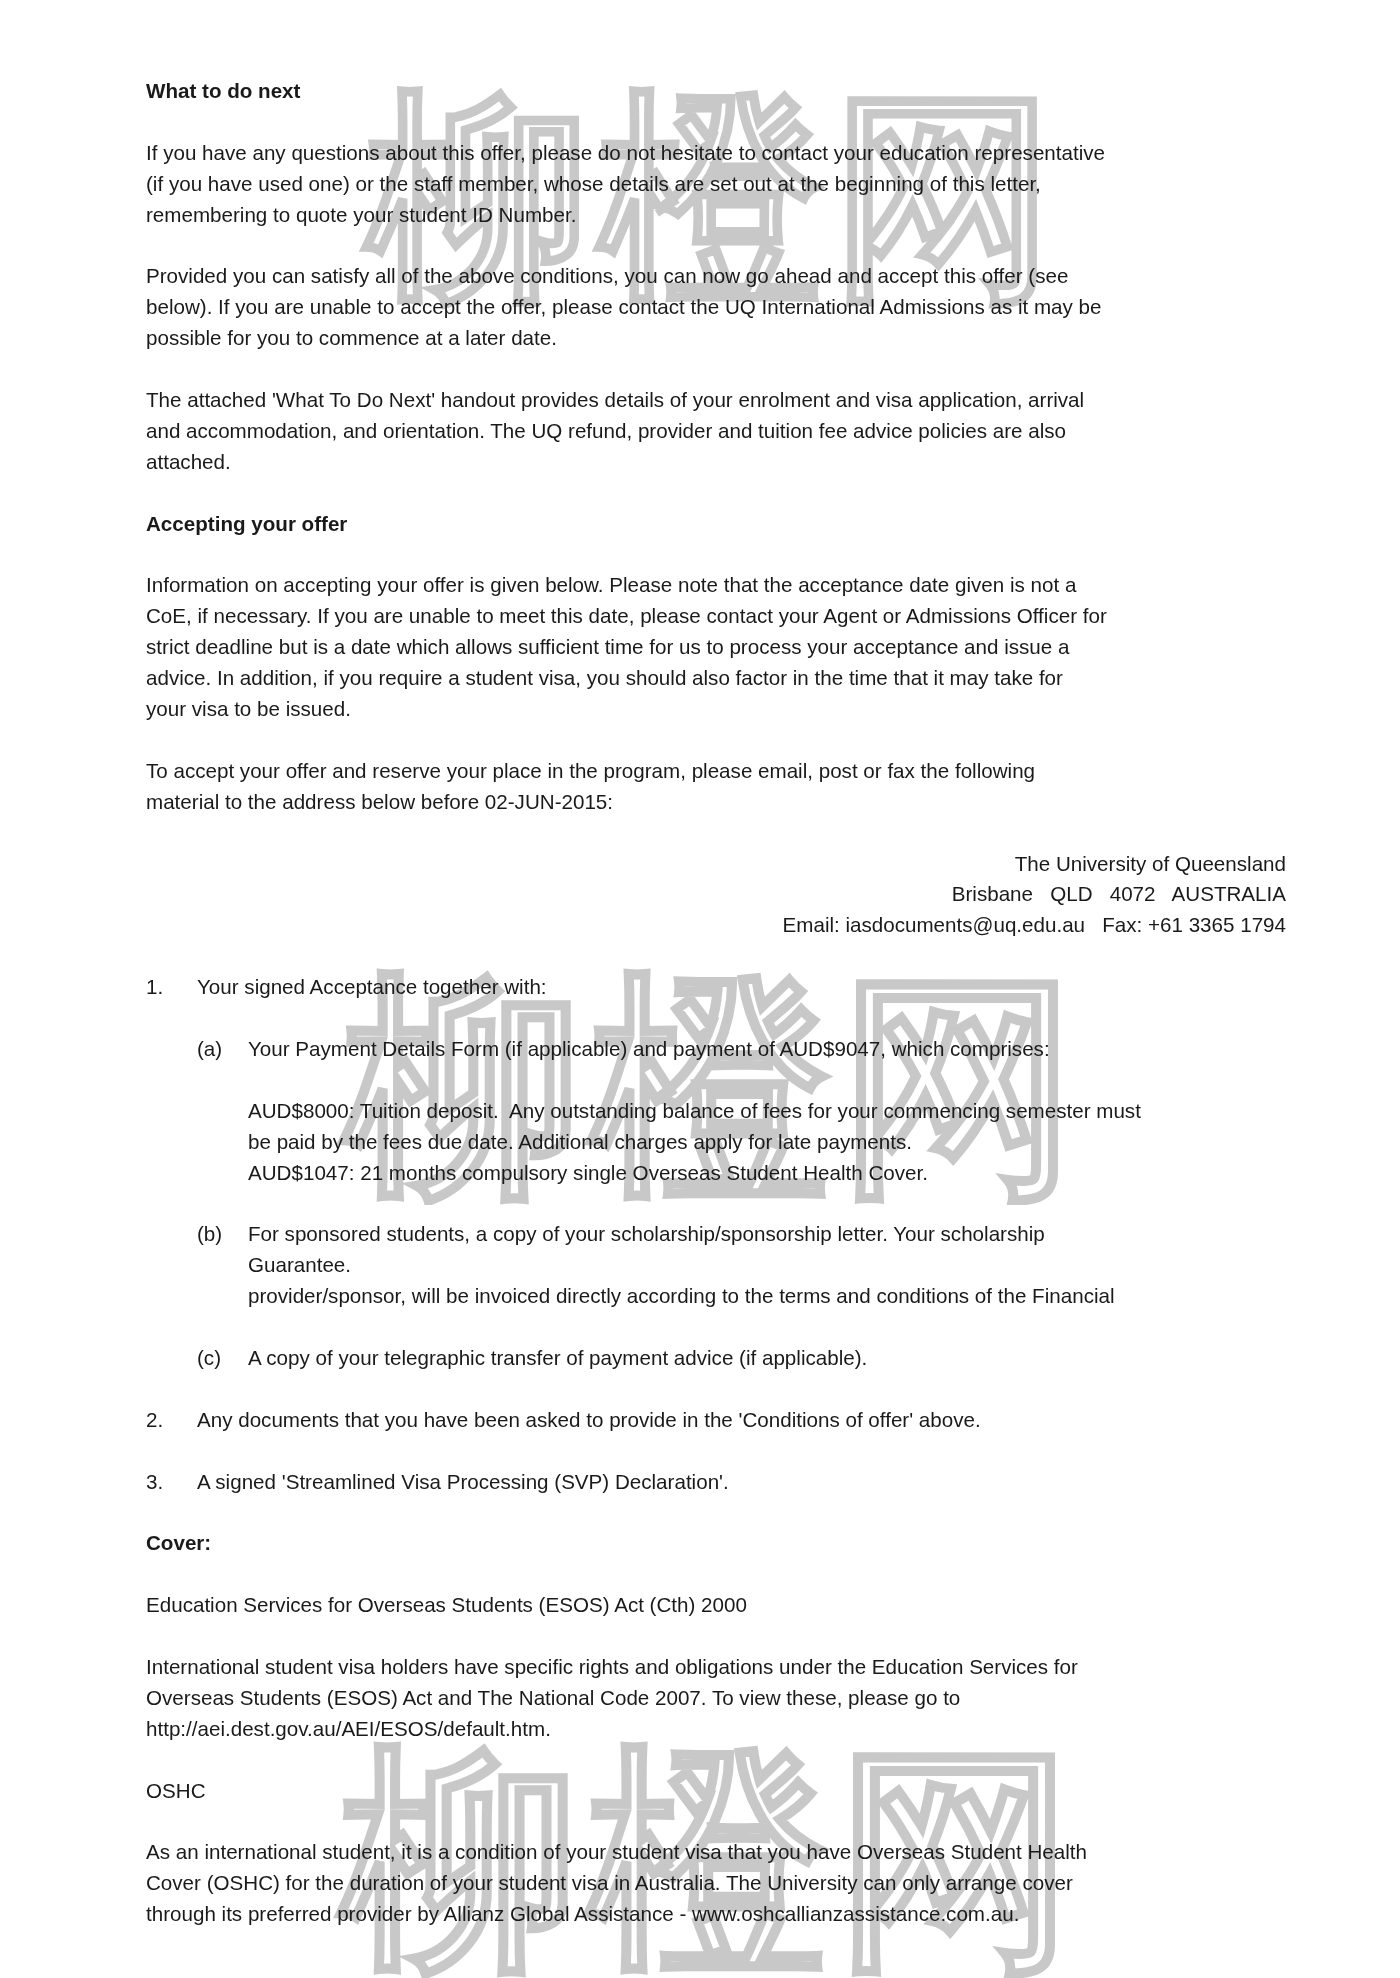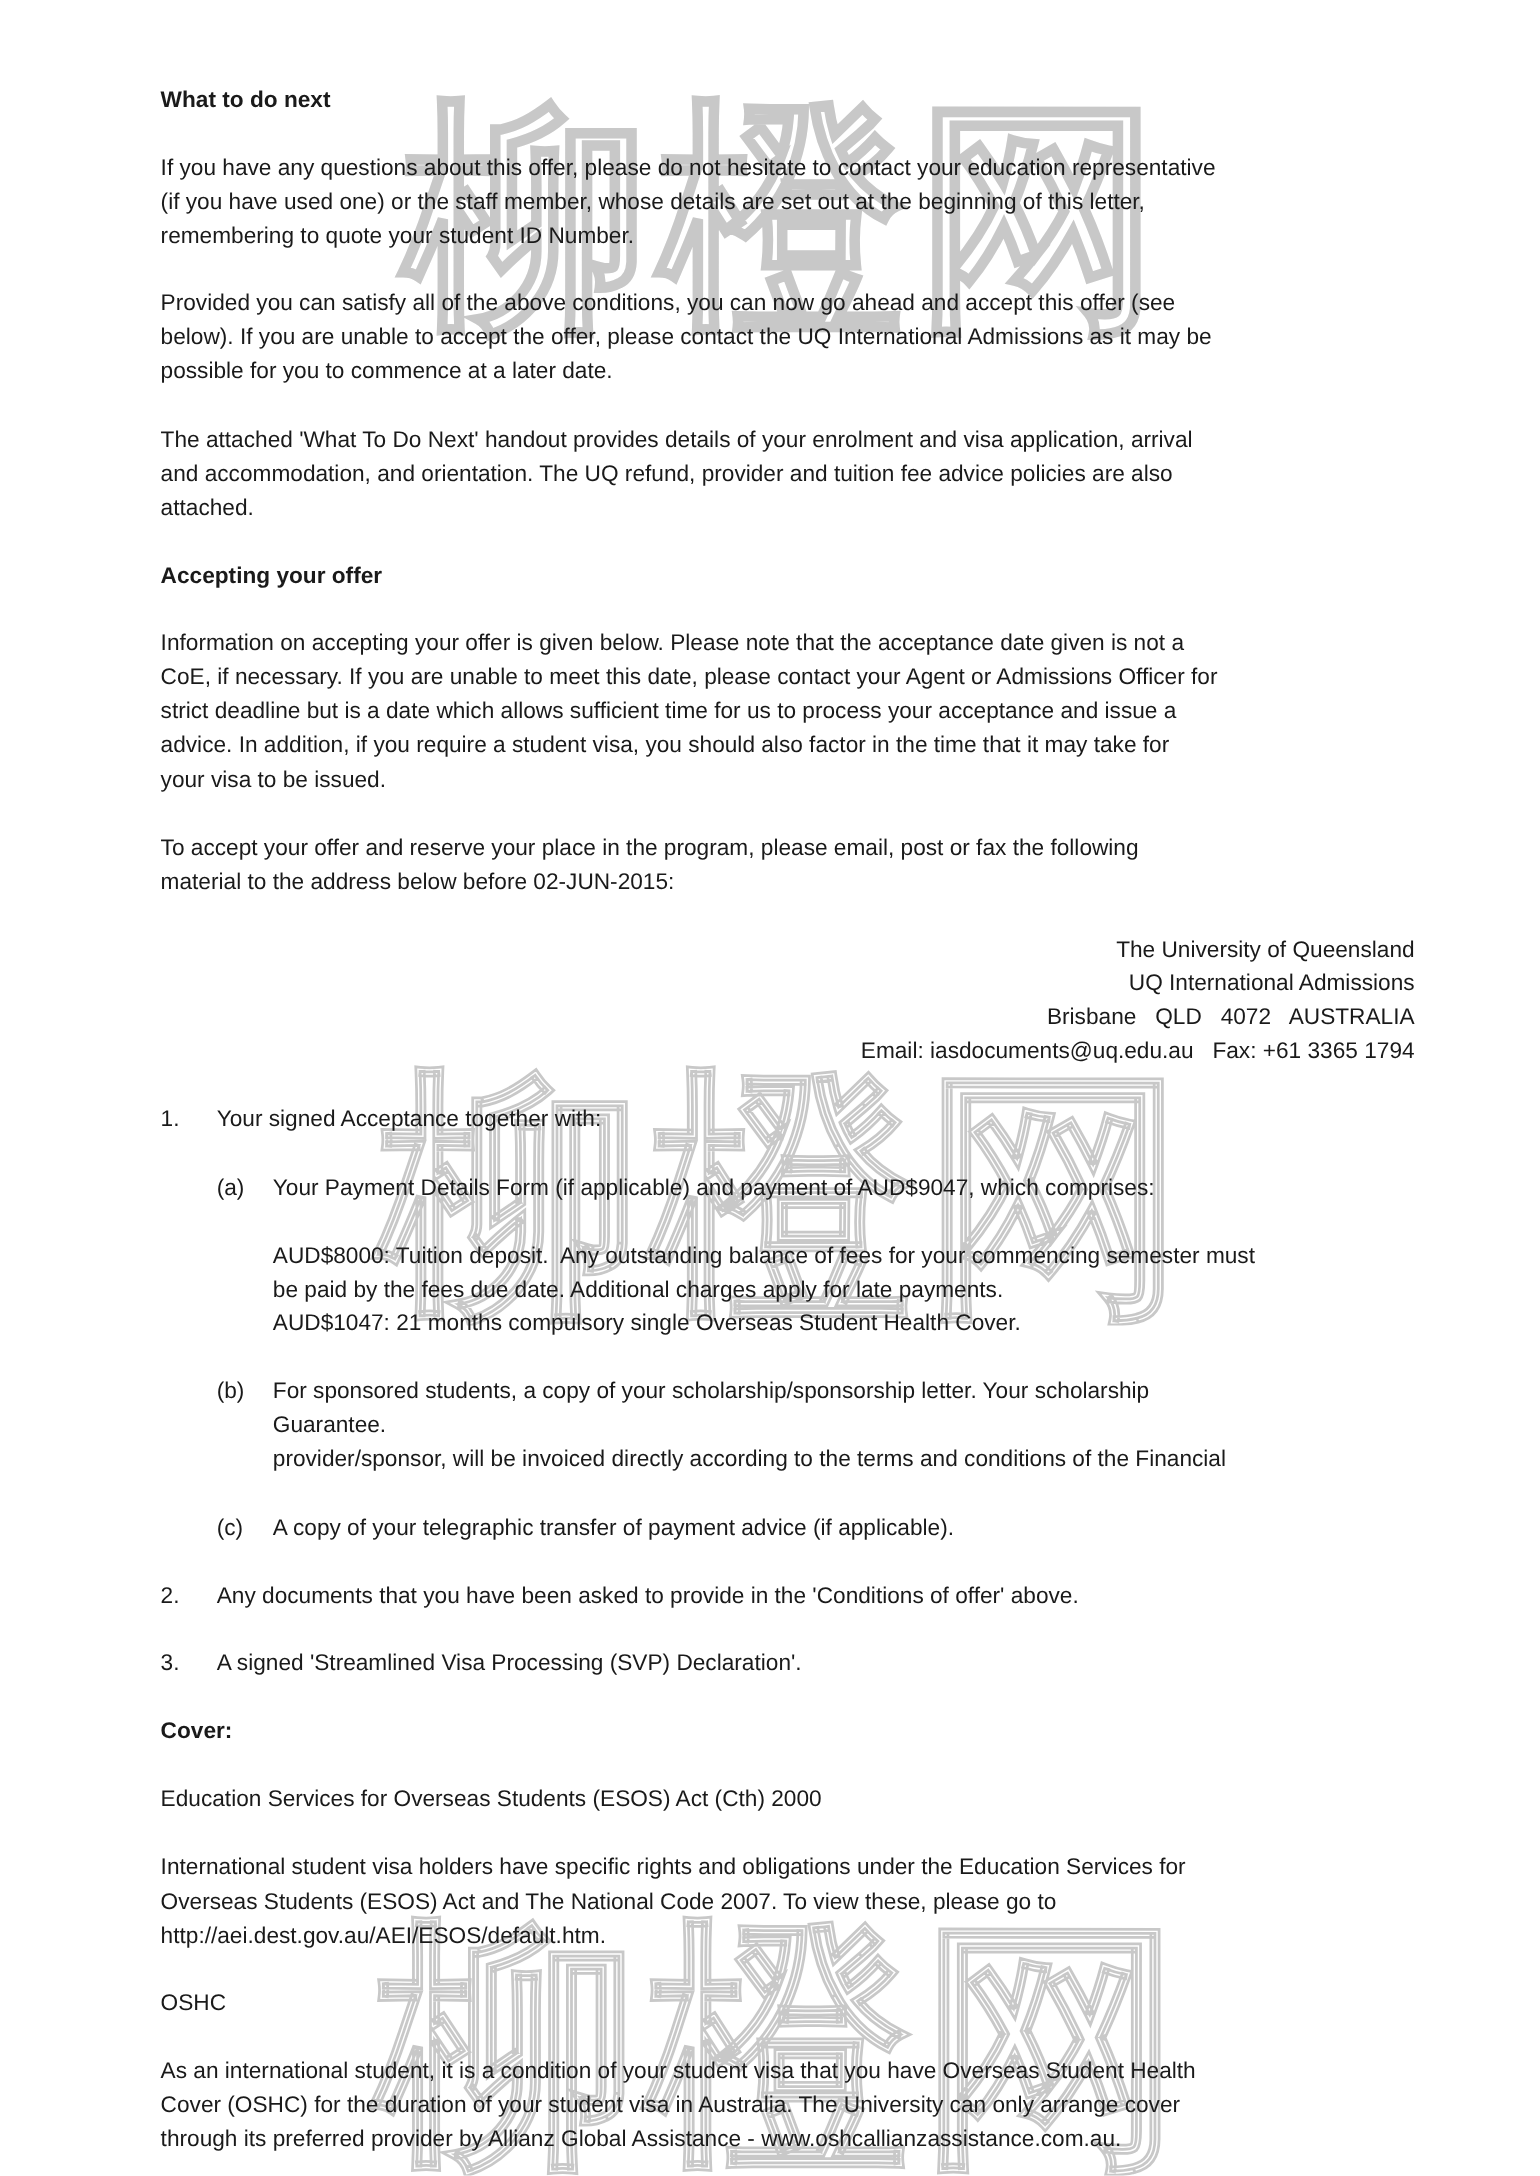--- a/index.html
+++ b/index.html
@@ -70,21 +70,20 @@
     <span class="line">your visa to be issued.</span>
   </p>
 
   <p>
     <span class="line">To accept your offer and reserve your place in the program, please email, post or fax the following</span>
     <span class="line">material to the address below before 02-JUN-2015:</span>
   </p>
 
   <div class="addr">
     <span class="line">The University of Queensland</span>
-    <span class="line">UQ International Admissions</span>
     <span class="line" style="white-space:pre;">Brisbane   QLD   4072   AUSTRALIA</span>
     <span class="line" style="white-space:pre;">Email: iasdocuments@uq.edu.au   Fax: +61 3365 1794</span>
   </div>
 
   <div class="item">
     <span class="num">1.</span>
     <span class="line">Your signed Acceptance together with:</span>
   </div>
 
   <div class="sub">

